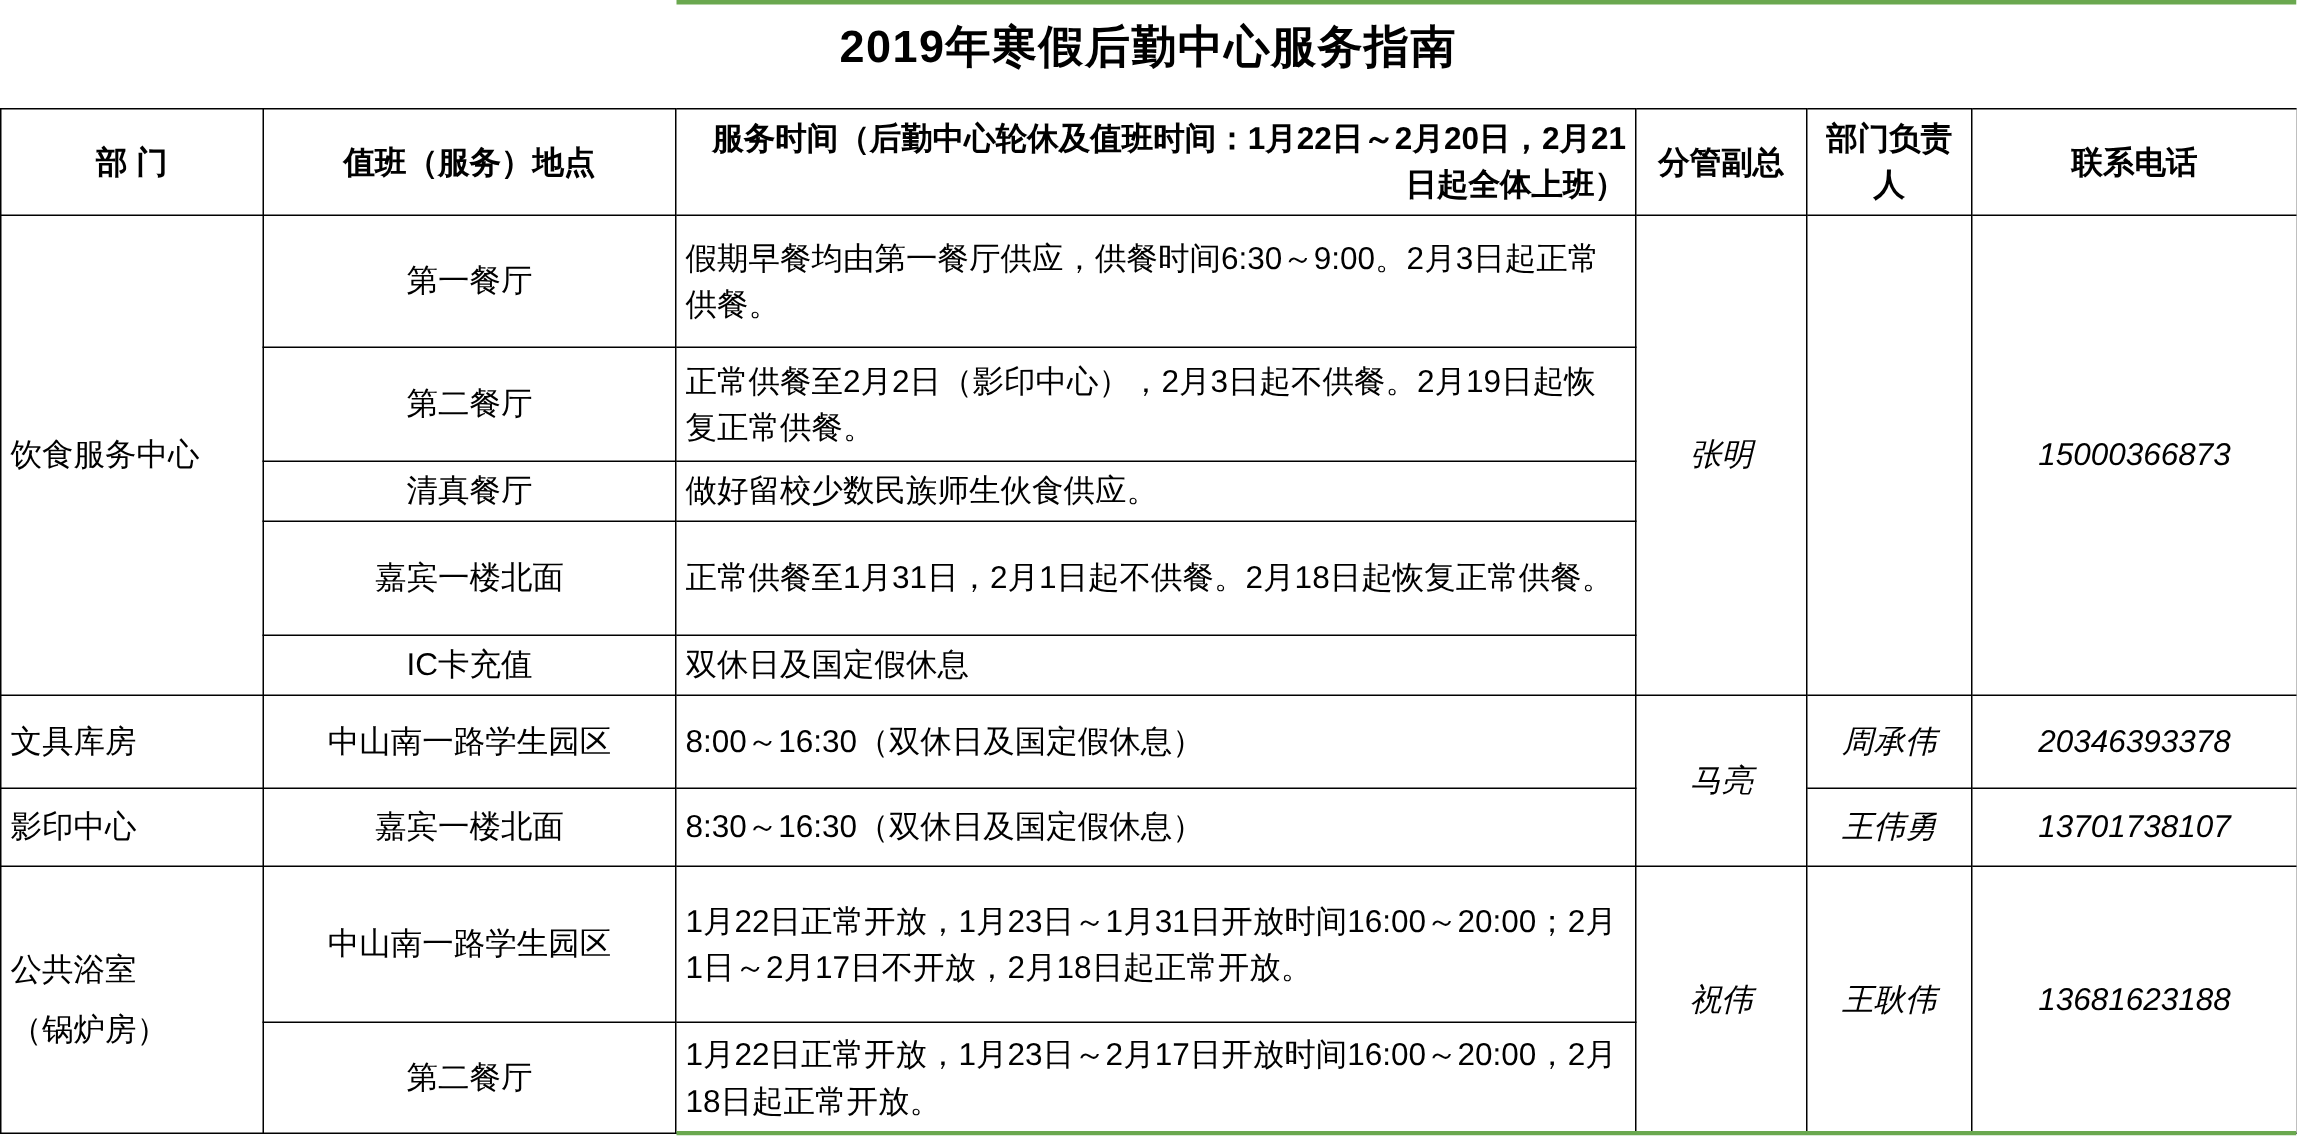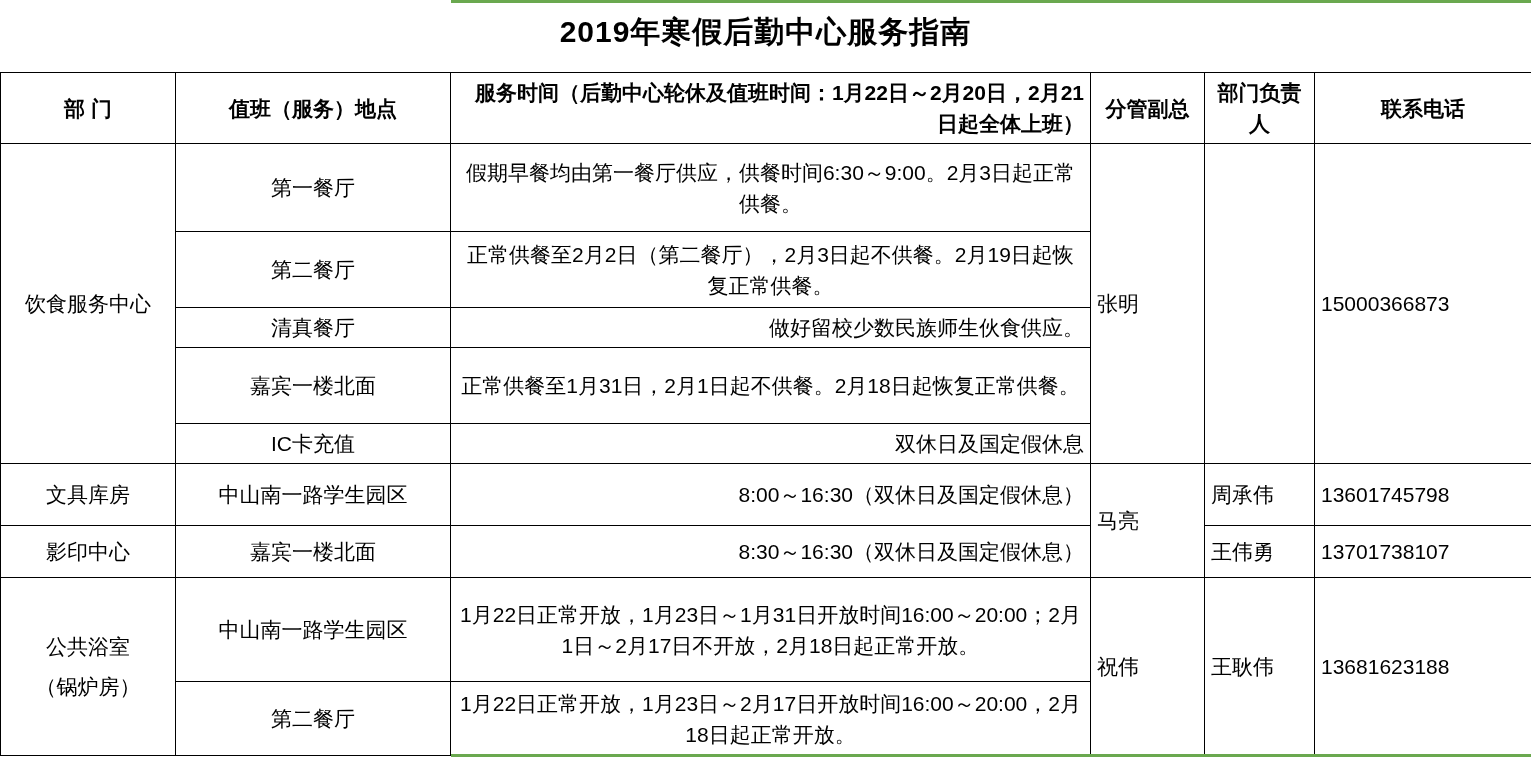--- a/index.html
+++ b/index.html
@@ -70,35 +70,35 @@
     line-height: 32px;
   }
   th.col-service-time {
     text-align: right;
     padding-left: 12px;
   }
   td.center {
     text-align: center;
   }
   td.detail {
-    text-align: center;
+    text-align: left;
     padding-left: 14px;
     padding-right: 8px;
   }
   td.detail-center {
-    text-align: right;
+    text-align: left;
   }
   td.dept {
-    text-align: center;
     font-size: 22px;
   }
   td.name, td.phone, td.vp {
-    text-align: left;
+    text-align: center;
     font-size: 22px;
     white-space: nowrap;
+    font-style: italic;
   }
   .dept-two-line {
     display: block;
     line-height: 40px;
   }
 </style>
 </head>
 <body>
 
 <div class="page">
@@ -132,21 +132,21 @@
         <td class="dept" rowspan="5">饮食服务中心</td>
         <td class="center" style="height:88px">第一餐厅</td>
         <td class="detail">假期早餐均由第一餐厅供应，供餐时间6:30～9:00。2月3日起正常供餐。</td>
         <td class="vp" rowspan="5">张明</td>
         <td class="name" rowspan="5"></td>
         <td class="phone" rowspan="5">15000366873</td>
       </tr>
 
       <tr>
         <td class="center" style="height:76px">第二餐厅</td>
-        <td class="detail">正常供餐至2月2日（第二餐厅），2月3日起不供餐。2月19日起恢复正常供餐。</td>
+        <td class="detail">正常供餐至2月2日（影印中心），2月3日起不供餐。2月19日起恢复正常供餐。</td>
       </tr>
 
       <tr>
         <td class="center" style="height:38px">清真餐厅</td>
         <td class="detail-center">做好留校少数民族师生伙食供应。</td>
       </tr>
 
       <tr>
         <td class="center" style="height:76px">嘉宾一楼北面</td>
         <td class="detail">正常供餐至1月31日，2月1日起不供餐。2月18日起恢复正常供餐。</td>
@@ -156,21 +156,21 @@
         <td class="center" style="height:38px">IC卡充值</td>
         <td class="detail-center">双休日及国定假休息</td>
       </tr>
 
       <tr>
         <td class="dept" style="height:62px">文具库房</td>
         <td class="center">中山南一路学生园区</td>
         <td class="detail-center">8:00～16:30（双休日及国定假休息）</td>
         <td class="vp" rowspan="2">马亮</td>
         <td class="name">周承伟</td>
-        <td class="phone">13601745798</td>
+        <td class="phone">20346393378</td>
       </tr>
 
       <tr>
         <td class="dept" style="height:52px">影印中心</td>
         <td class="center">嘉宾一楼北面</td>
         <td class="detail-center">8:30～16:30（双休日及国定假休息）</td>
         <td class="name">王伟勇</td>
         <td class="phone">13701738107</td>
       </tr>
 

